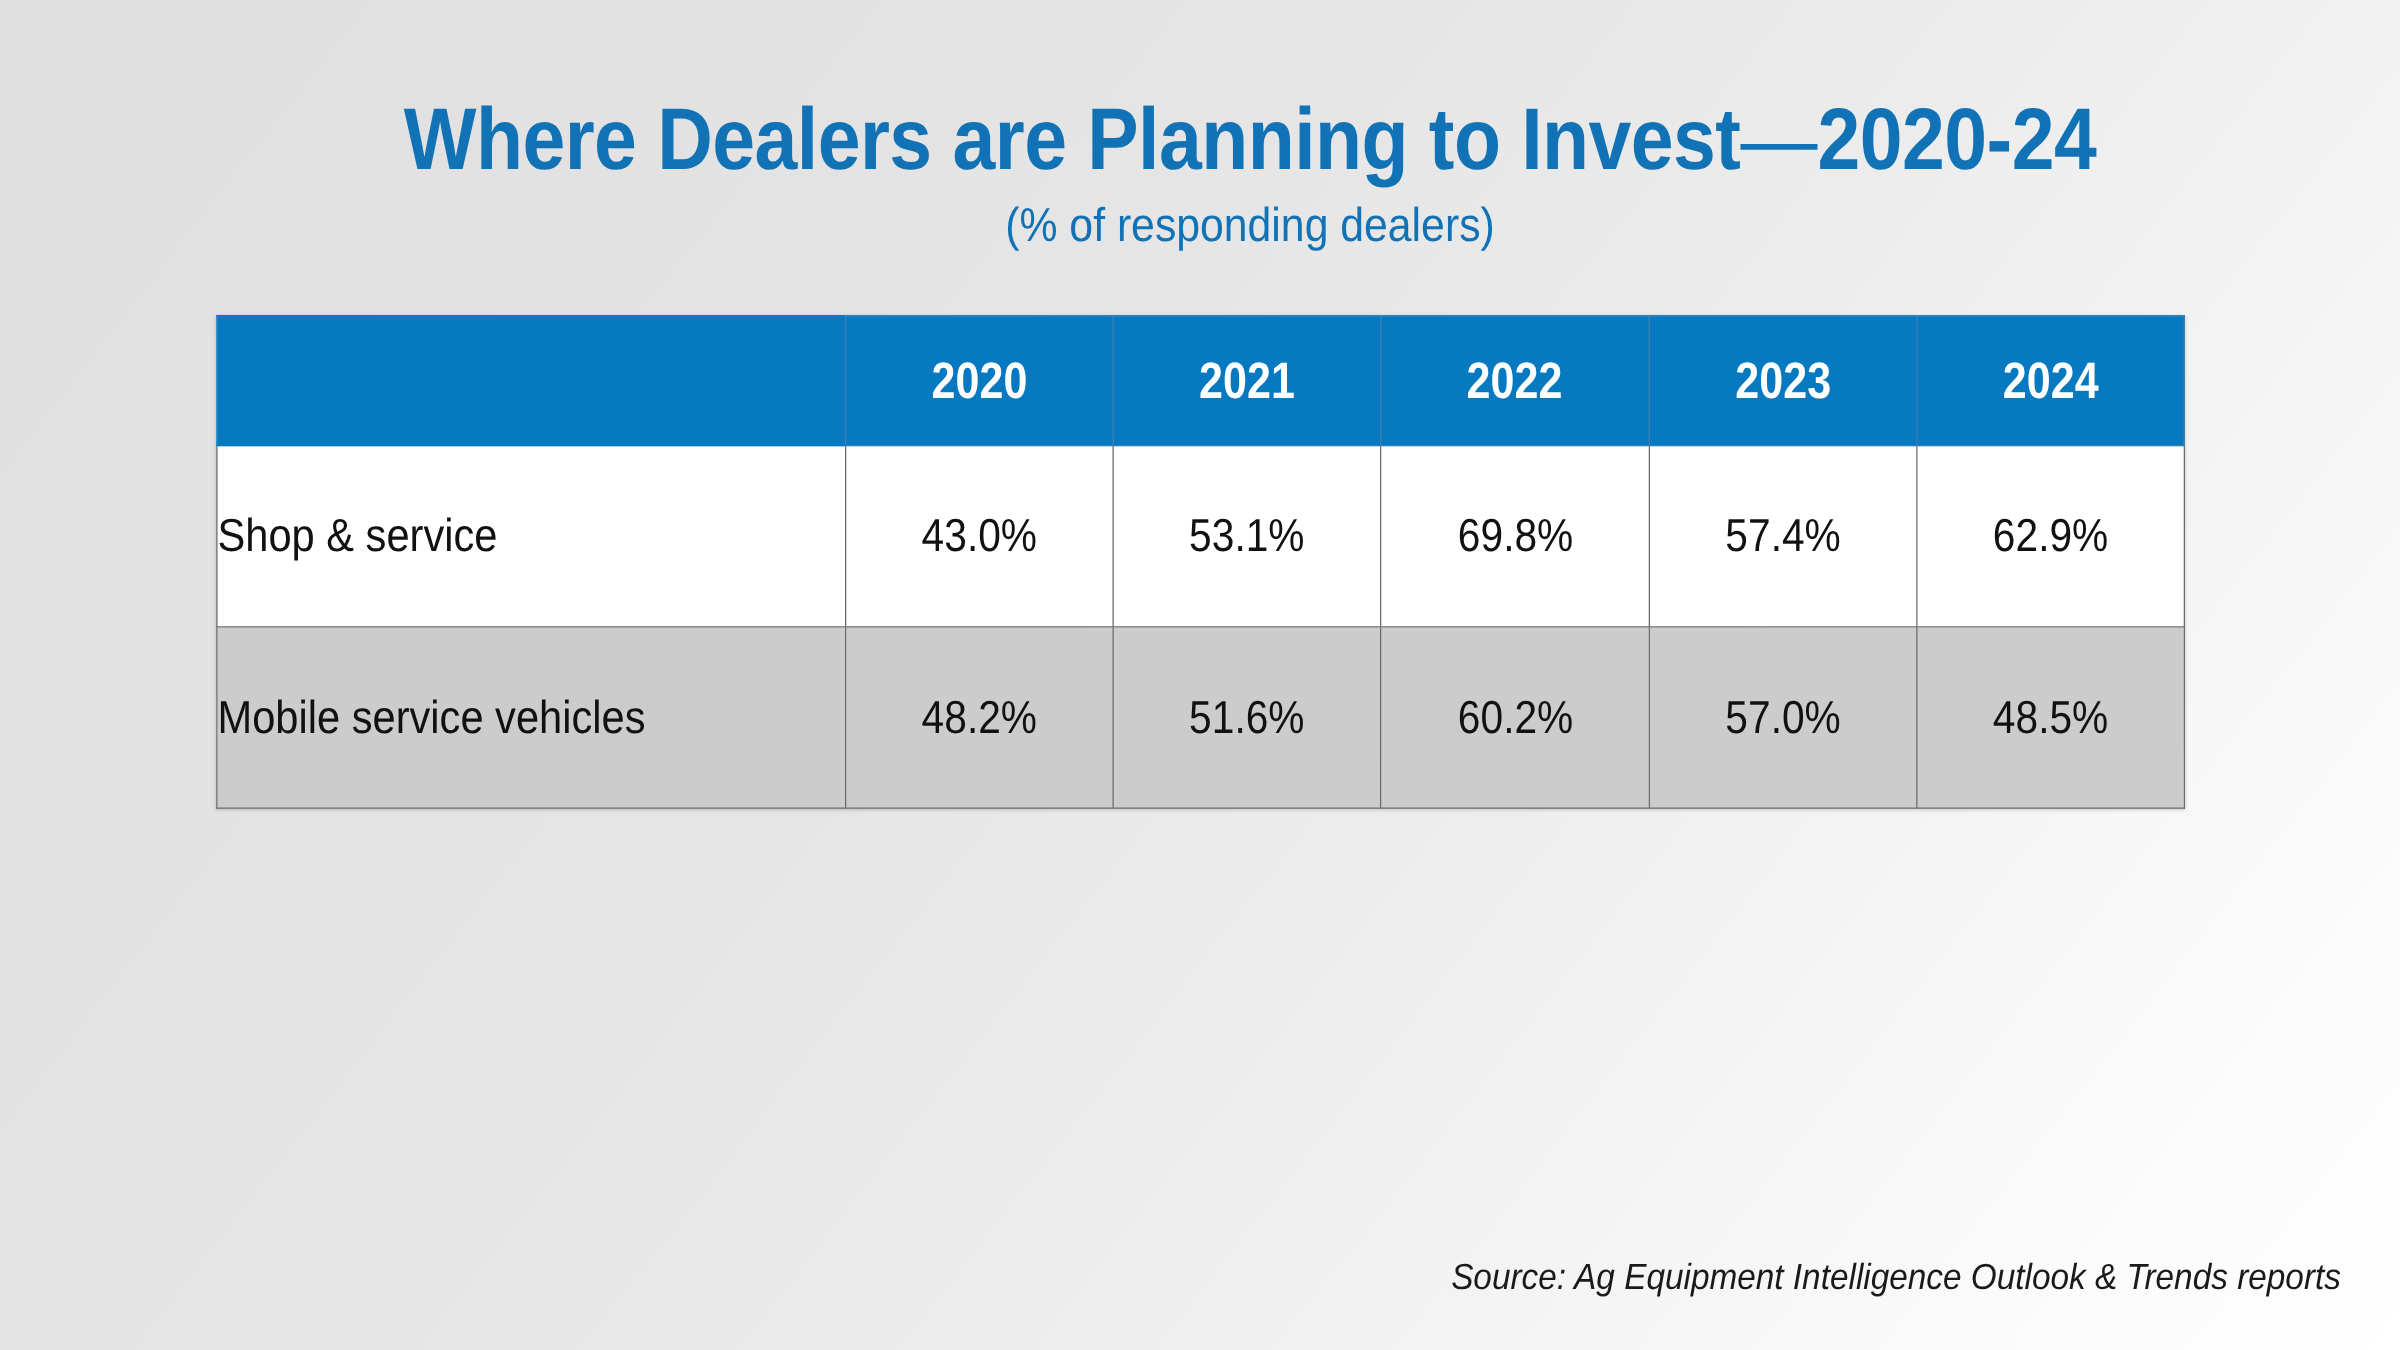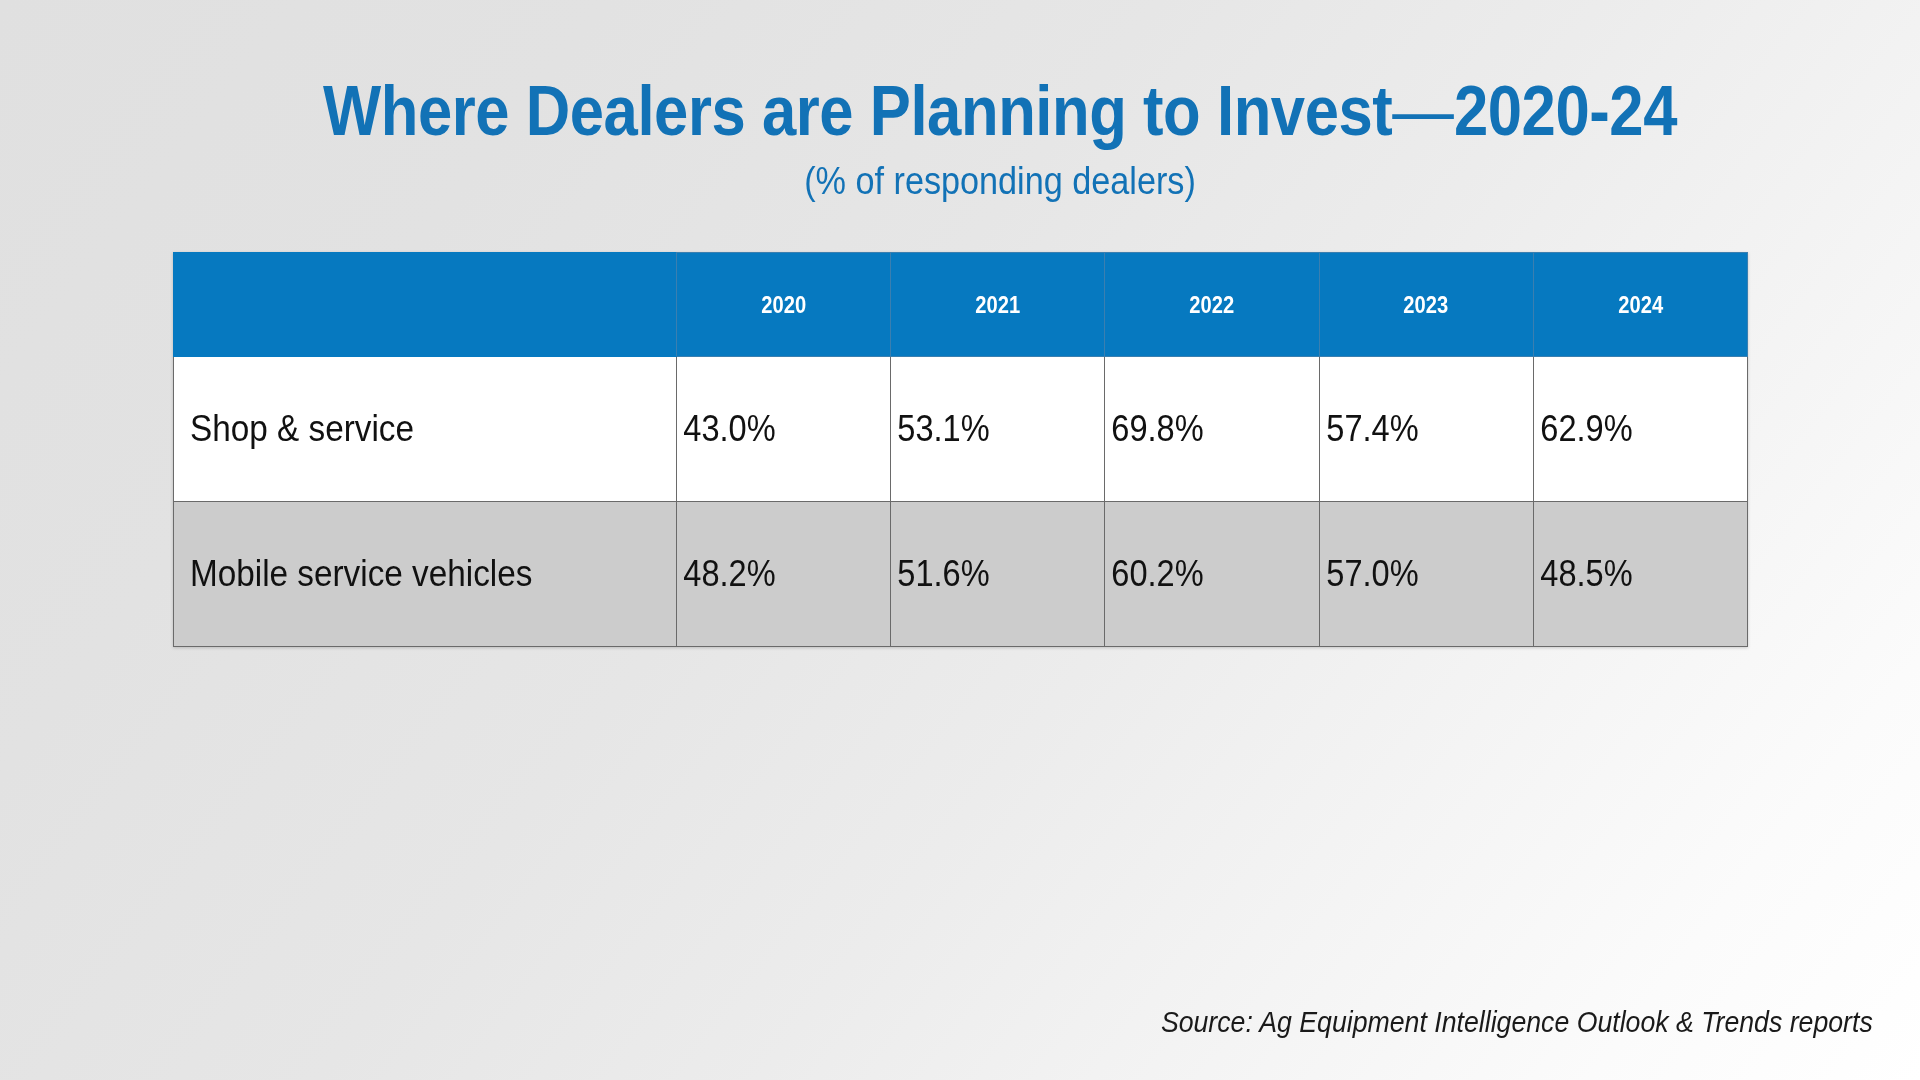--- a/index.html
+++ b/index.html
@@ -91,21 +91,21 @@
     background: #0679c0;
     height: 104px;
   }
 
   thead th {
     background: #0679c0;
     color: #ffffff;
     border: 1px solid #3a7fb0;
     font-family: "Liberation Sans Narrow", "Liberation Sans", sans-serif;
     font-weight: bold;
-    font-size: 24px;
+    font-size: 41px;
     text-align: center;
     vertical-align: middle;
     padding: 0;
     transform-origin: center;
   }
 
   thead th.blank-head {
     border-left-color: #0679c0;
     border-top-color: #0679c0;
     border-bottom-color: #0679c0;
@@ -128,30 +128,30 @@
     font-family: "Liberation Sans Narrow", "Liberation Sans", sans-serif;
     font-weight: normal;
     font-size: 37px;
     color: #111111;
     vertical-align: middle;
     padding: 0;
   }
 
   tbody td.row-label {
     text-align: left;
-    padding-left: 16px;
   }
 
   tbody td.row-label .lbl {
     display: inline-block;
     transform: scaleX(0.9);
     transform-origin: left center;
   }
 
   tbody td.value {
+    text-align: center;
   }
 
   tbody td.value .val {
     display: inline-block;
     transform: scaleX(0.88);
   }
 
   
   #source-note {
     position: absolute;

